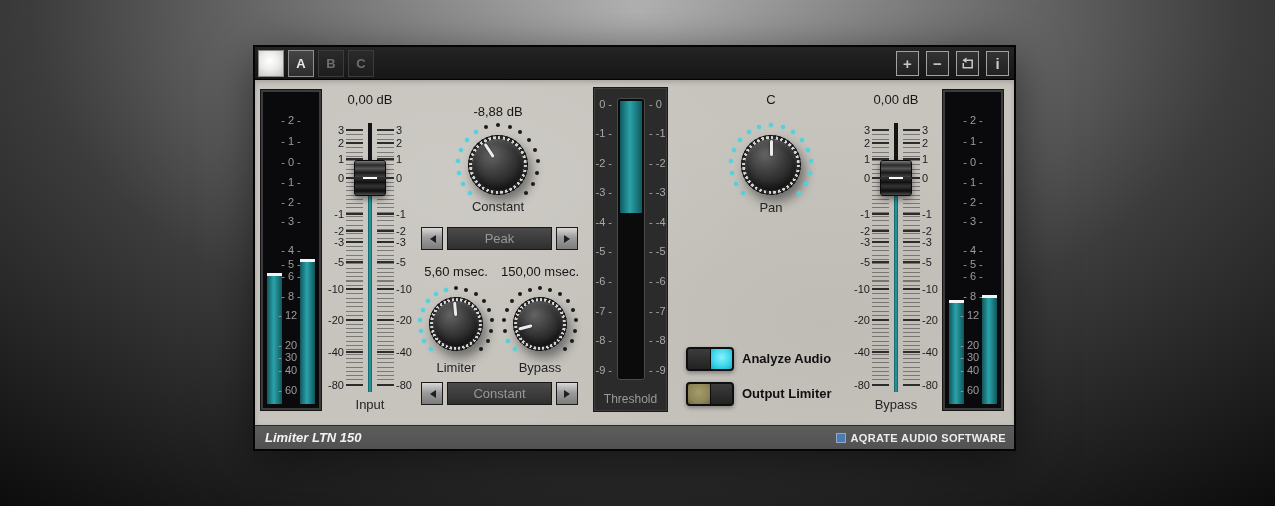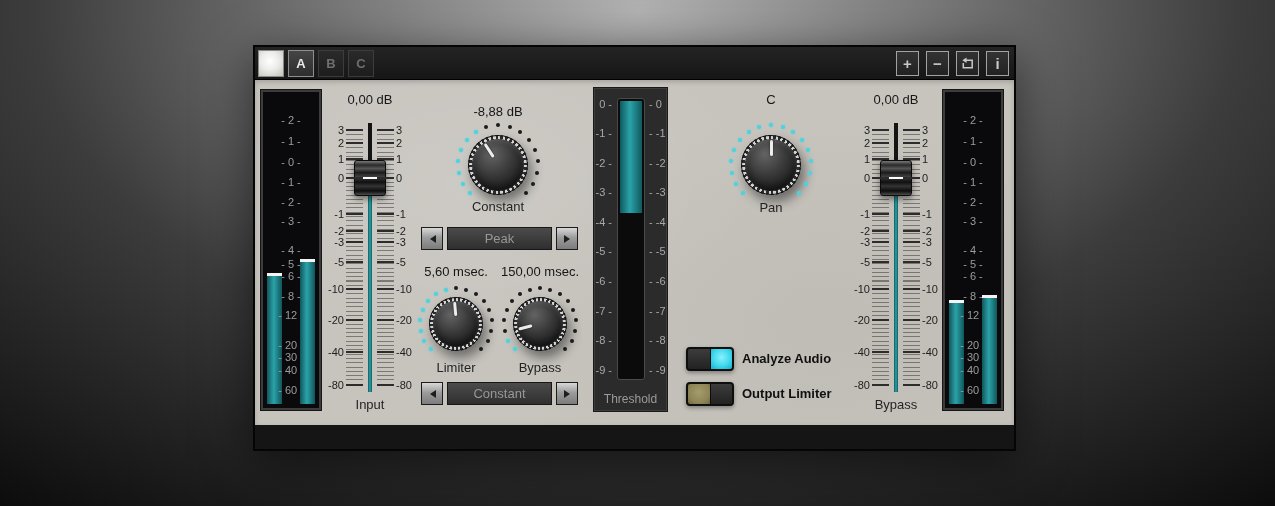--- a/index.html
+++ b/index.html
@@ -496,15 +496,22 @@
             <div class="mlab" style="top: 89.1%;">- 40 -</div>
             <div class="mlab" style="top: 95.4%;">- 60 -</div>
           </div>
         <div class="mbar r">
             <div class="mfill" style="top: 64.7%;"></div>
           </div>
       </div>
 
     </div>
 
+    <div class="footer">
+      <div class="f-title">Limiter LTN 150</div>
+      <div class="f-brand">
+        <div class="sq"></div>
+        <div class="txt">AQRATE AUDIO SOFTWARE</div>
+      </div>
+    </div>
 
   </div>
 </div>
 
 </body></html>

